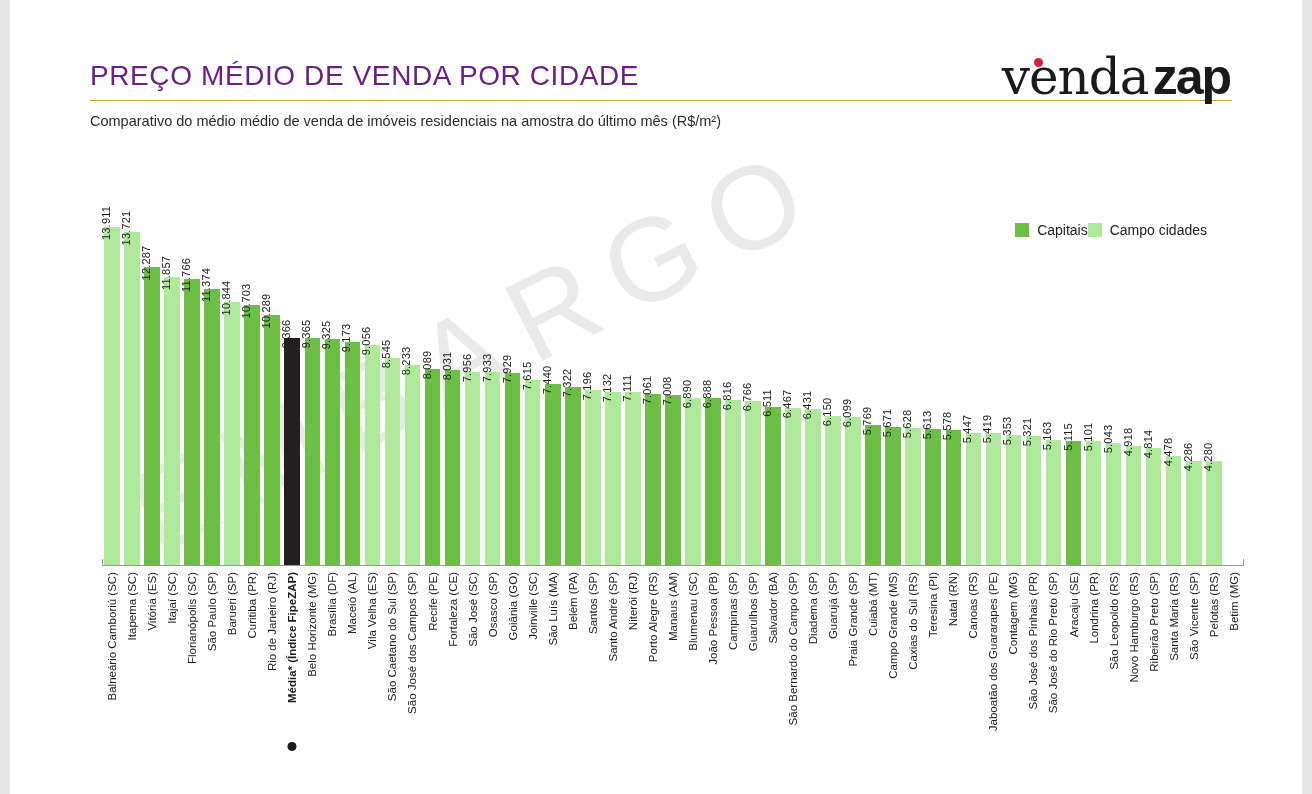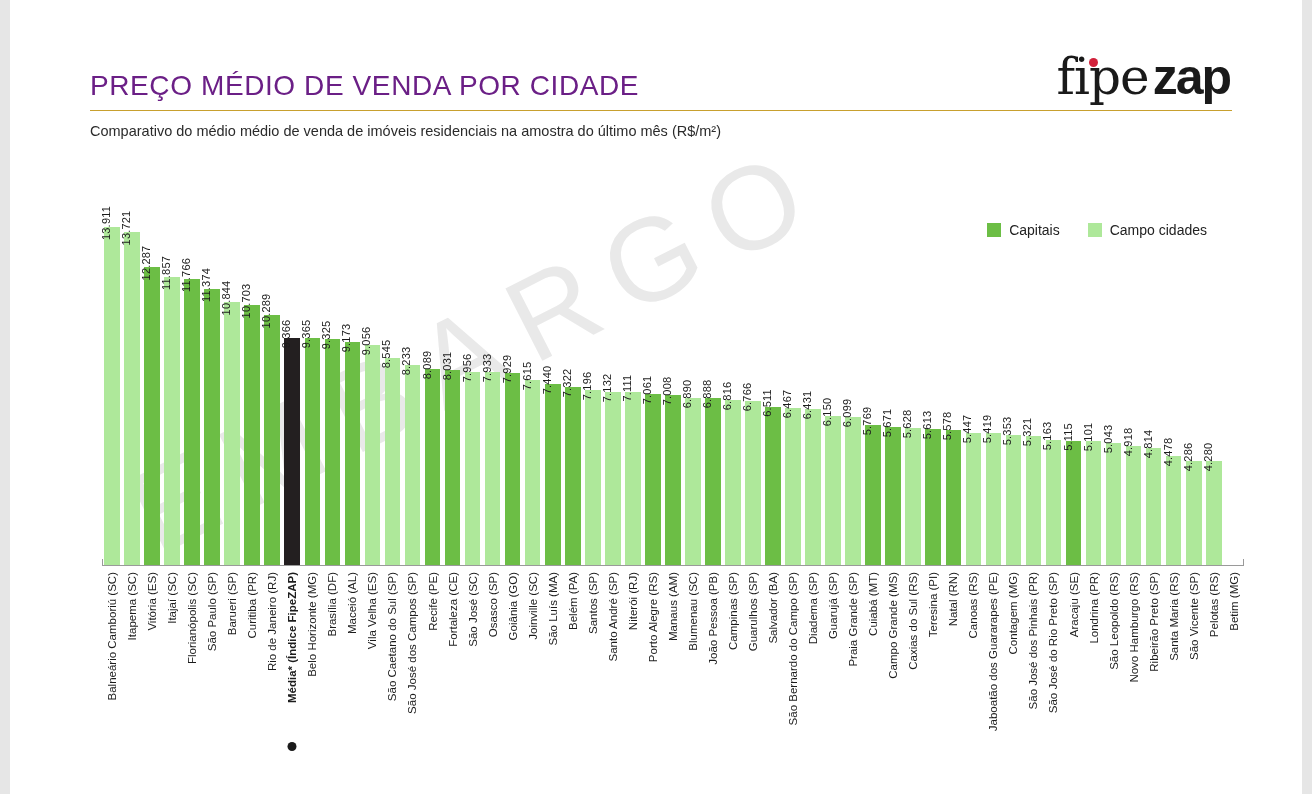--- a/index.html
+++ b/index.html
@@ -32,21 +32,21 @@
     top: 0;
     right: 10px;
     bottom: 0;
     background: #ffffff;
   }
 
   
   .header {
     position: absolute;
     left: 80px;
-    top: 70px;
+    top: 60px;
     right: 70px;
     height: 100px;
   }
   .title {
     font-size: 28px;
     letter-spacing: 0.6px;
     color: #6b1f86;
     font-weight: 400;
     margin: 0;
     white-space: nowrap;
@@ -108,21 +108,20 @@
     font-family: "Liberation Sans", sans-serif;
     z-index: 1;
   }
 
   
   .legend {
     position: absolute;
     right: 95px;
     top: 222px;
     display: flex;
-    gap: 28px;
     align-items: center;
     z-index: 3;
   }
   .legend-item {
     display: flex;
     align-items: center;
     gap: 8px;
     font-size: 14px;
     color: #222;
   }
@@ -248,21 +247,21 @@
 
     <div class="watermark">EMBARGO</div>
 
     <div class="header">
       <h1 class="title">PREÇO MÉDIO DE VENDA POR CIDADE</h1>
       <div class="title-rule"></div>
       <div class="subtitle">Comparativo do médio médio de venda de imóveis residenciais na amostra do último mês (R$/m²)</div>
     </div>
 
     <div class="logo">
-      <span class="dot"></span><span>fipe</span><span class="zap">zap</span>
+      <span class="dot"></span><span>venda</span><span class="zap">zap</span>
     </div>
 
     <div class="legend">
       <div class="legend-item">
         <span class="legend-swatch" style="background: rgb(108, 190, 69);"></span>
         <span>Capitais</span>
       </div>
       <div class="legend-item">
         <span class="legend-swatch" style="background: rgb(174, 232, 154);"></span>
         <span>Campo cidades</span>

